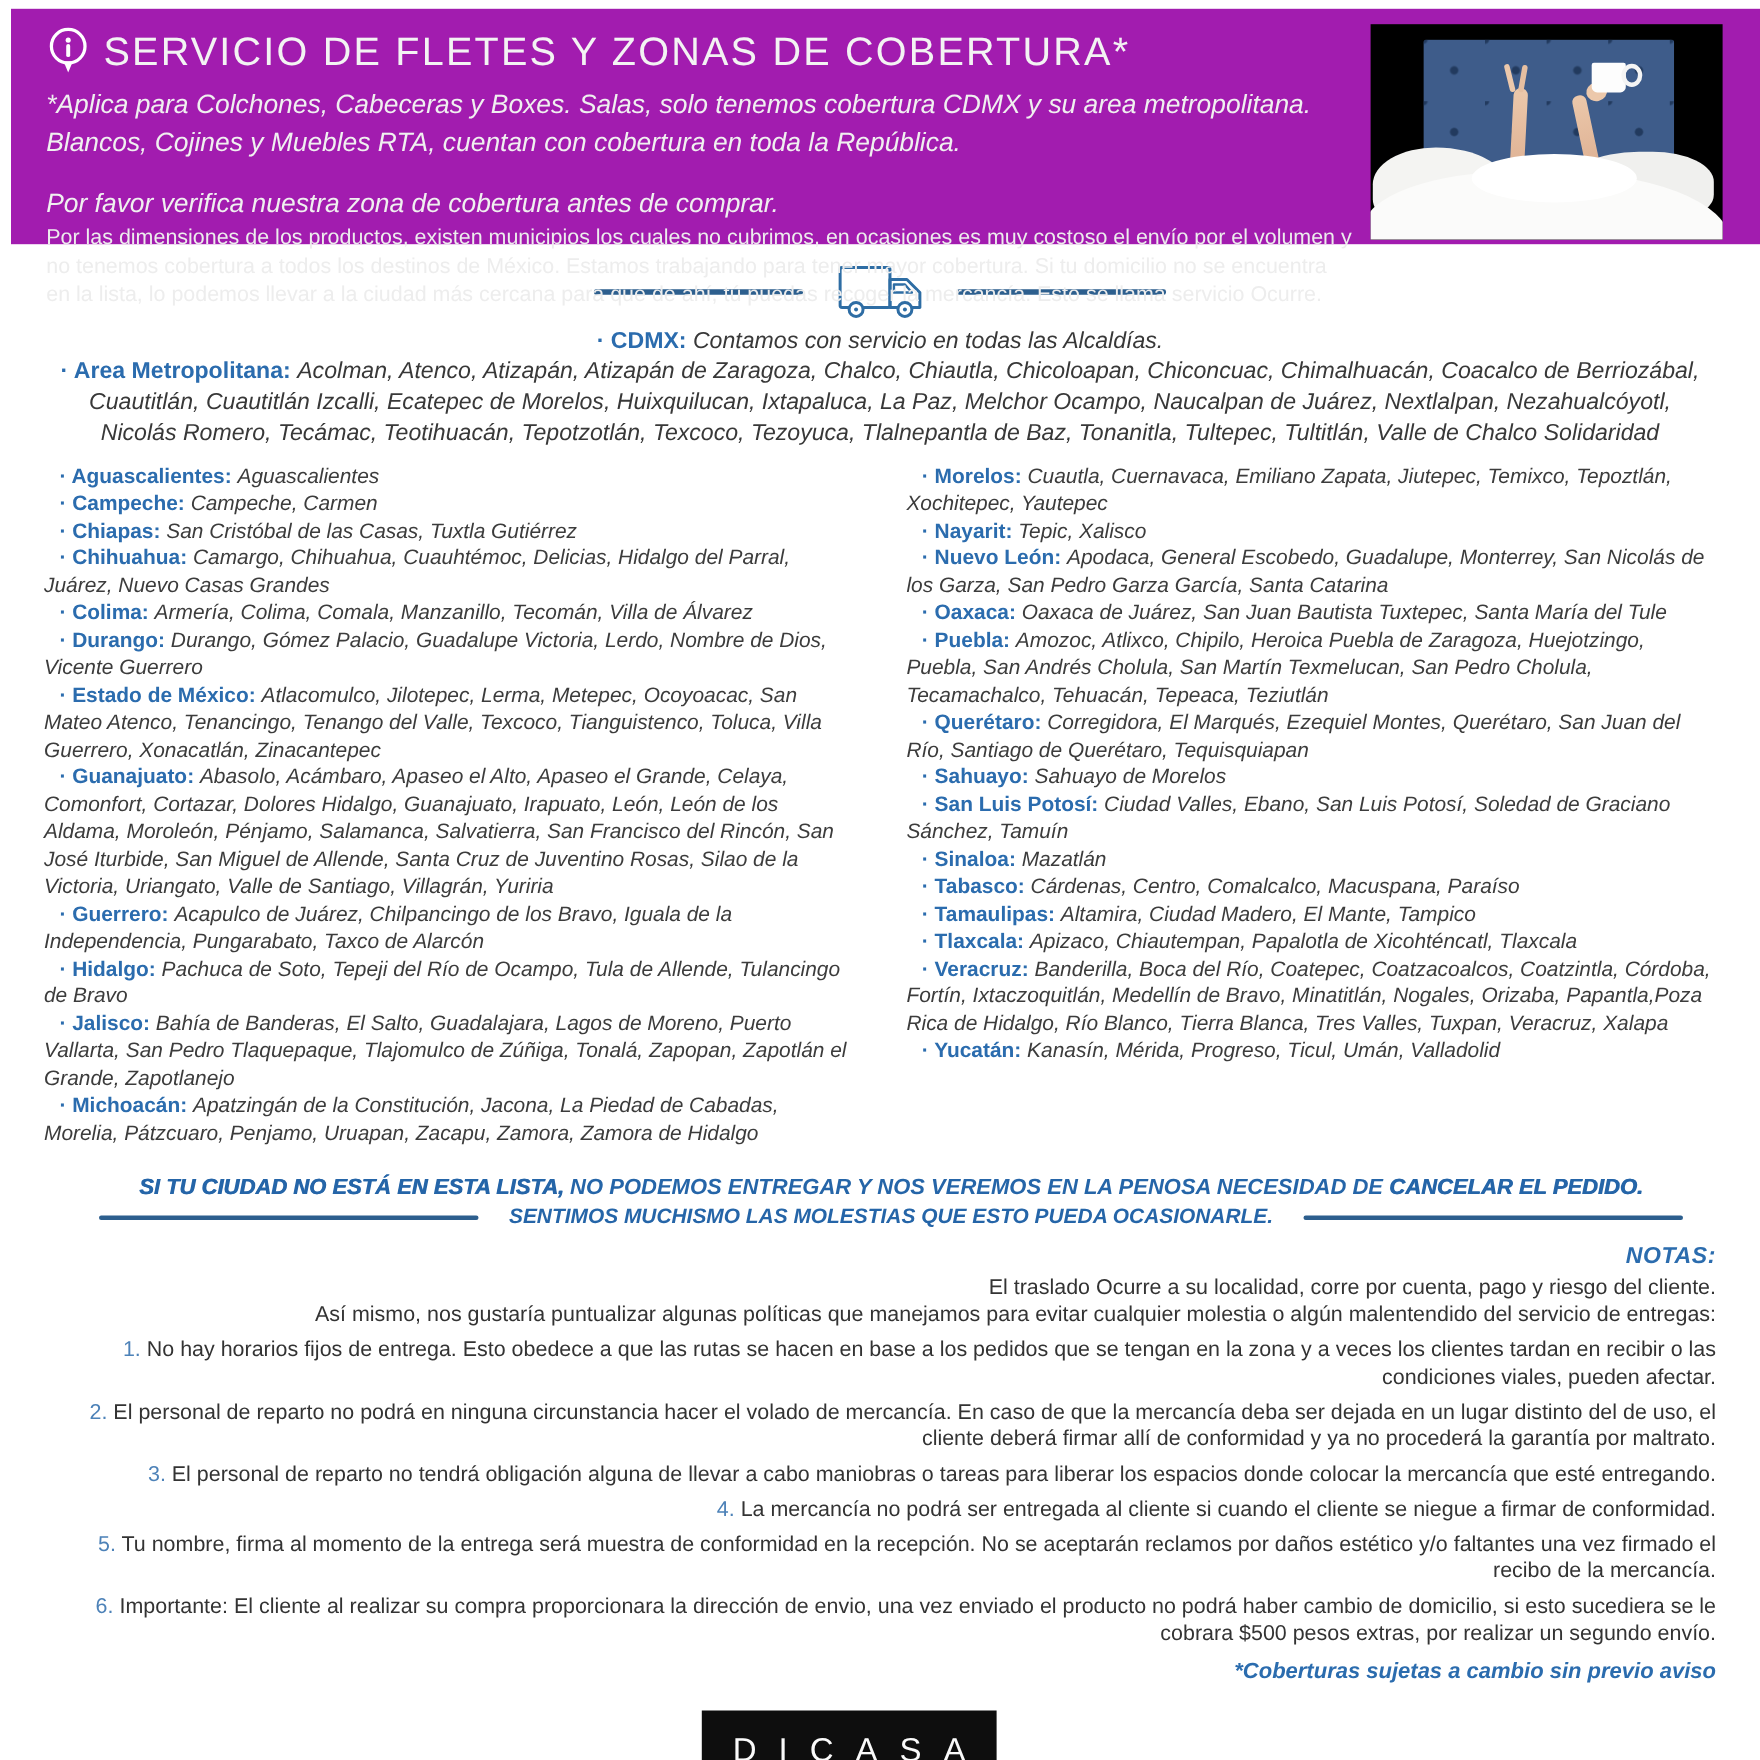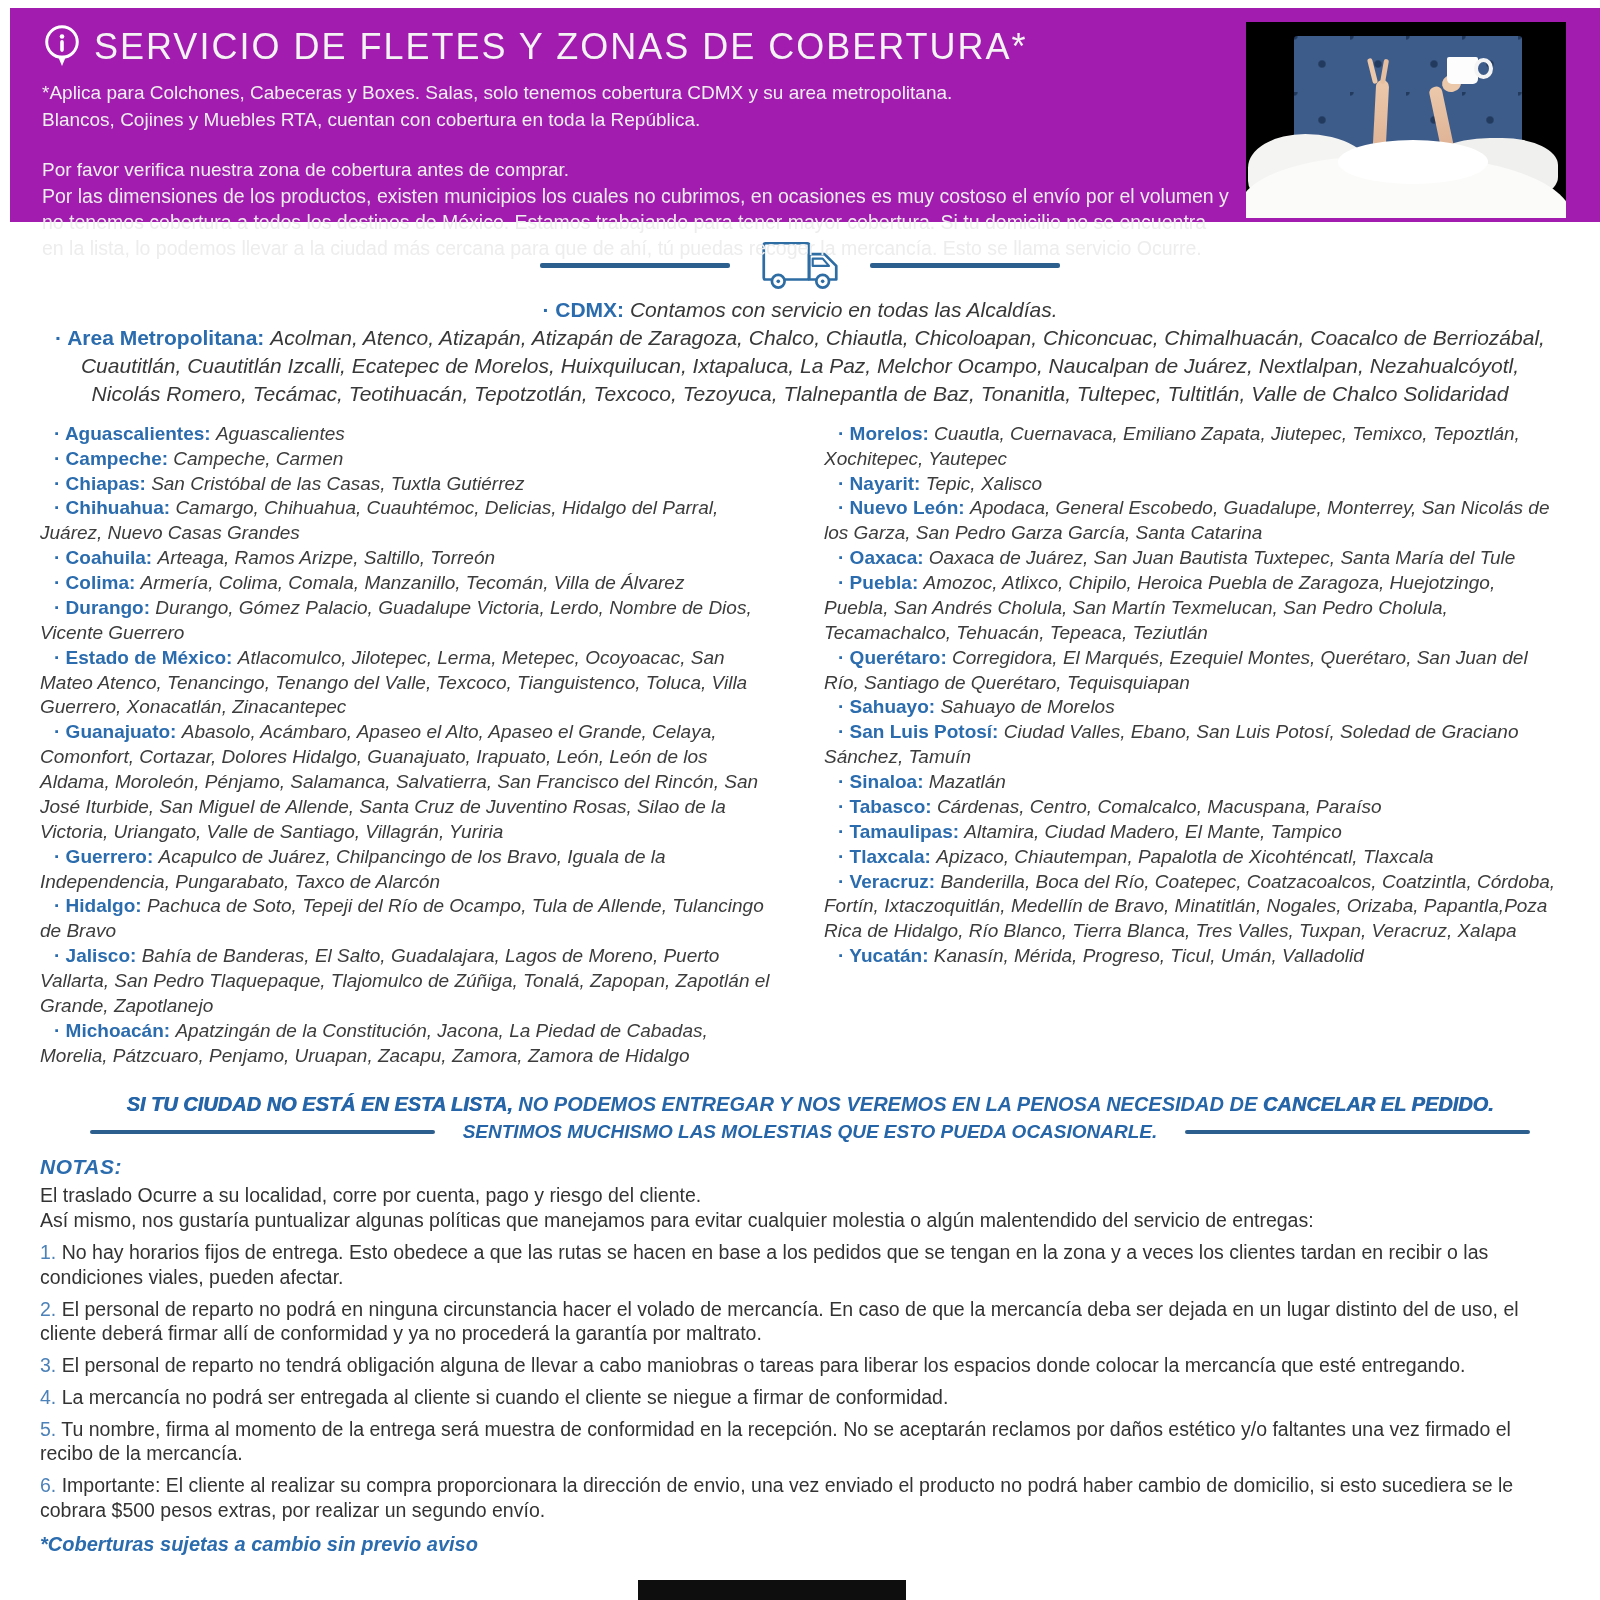--- a/index.html
+++ b/index.html
@@ -4,21 +4,21 @@
 <style>
   html,body{margin:0;padding:0;}
   body{width:1600px;height:1600px;background:#ffffff;font-family:"Liberation Sans", sans-serif;color:#3a3a3a;overflow:hidden;}
   .page{position:relative;width:1600px;height:1600px;}
 
   
   .hdr{position:relative;margin:8px 0 0 10px;width:1590px;height:214px;background:#a21caf;color:#fff;box-sizing:border-box;padding:16px 0 0 32px;}
   .title-row{display:flex;align-items:center;gap:12px;}
   .pin-icon{width:40px;height:46px;flex:0 0 auto;}
   h1.title{margin:0;font-size:36px;font-weight:400;letter-spacing:2px;color:#f3f3f3;}
-  .hsub{margin:2px 0;font-size:19px;line-height:1.34;color:#f0f0f0;max-width:1150px;}
+  .hsub{margin:2px 0;font-size:24px;line-height:1.34;font-style:italic;color:#f0f0f0;max-width:1150px;}
   .hsub.first{margin-top:10px;}
   .hsub.verify{margin-top:24px;}
   .hbody{margin:1px 0 0 0;font-size:19.5px;line-height:1.32;color:#ededed;max-width:1190px;}
 
   
   .bed{position:absolute;right:34px;top:14px;width:320px;height:196px;background:#000;overflow:hidden;}
   .hb{position:absolute;left:48px;top:14px;width:228px;height:132px;background:#3e5c8a;border-radius:3px;
       background-image:radial-gradient(circle at 0 0, #223a5e 3px, rgba(34,58,94,0) 4.5px),
                        radial-gradient(circle at 28px 28px, #223a5e 3px, rgba(34,58,94,0) 4.5px);
       background-size:56px 56px;}
@@ -54,21 +54,21 @@
 
   
   .warn{margin-top:22px;text-align:center;color:#2565a8;padding-left:20px;}
   .w1{margin:0 40px;font-size:20px;font-style:italic;font-weight:bold;line-height:1.3;}
   .wstrong{text-shadow:0.6px 0 0 currentColor;}
   .w2row{display:flex;align-items:center;justify-content:center;gap:28px;margin-top:4px;}
   .wrule{width:345px;height:4px;background:#2d5f8e;border-radius:2px;}
   .w2{margin:0;font-size:19px;font-style:italic;font-weight:bold;}
 
   
-  .notes{padding:12px 40px 0 40px;}
+  .notes{padding:12px 40px 0 40px;text-align:right;}
   .ntitle{margin:0 0 4px 0;font-size:21px;color:#2b6cae;font-style:italic;font-weight:bold;letter-spacing:0.5px;}
   .intro{margin:1px 0;font-size:19.5px;line-height:1.27;color:#333;}
   .note{margin:7px 0 0 0;font-size:19.5px;line-height:1.27;color:#333;max-width:1520px;}
   .nnum{color:#4d82b8;}
   .nfooter{margin:10px 0 0 0;font-size:20px;color:#2b6cae;font-weight:bold;font-style:italic;}
 
   
   .logo{margin:24px auto 0 auto;width:268px;height:74px;background:#0e0e0e;color:#fafafa;display:flex;align-items:center;justify-content:center;transform:translateX(-28px);}
   .logo span{font-size:30px;letter-spacing:20px;text-indent:20px;font-weight:400;}
 </style>
@@ -125,21 +125,20 @@
   <p class="cdmx"><span class="lead">· CDMX:</span> <span class="it">Contamos con servicio en todas las Alcaldías.</span></p>
 
   <p class="metro"><span class="lead">· Area Metropolitana:</span> <span class="it">Acolman, Atenco, Atizapán, Atizapán de Zaragoza, Chalco, Chiautla, Chicoloapan, Chiconcuac, Chimalhuacán, Coacalco de Berriozábal, Cuautitlán, Cuautitlán Izcalli, Ecatepec de Morelos, Huixquilucan, Ixtapaluca, La Paz, Melchor Ocampo, Naucalpan de Juárez, Nextlalpan, Nezahualcóyotl, Nicolás Romero, Tecámac, Teotihuacán, Tepotzotlán, Texcoco, Tezoyuca, Tlalnepantla de Baz, Tonanitla, Tultepec, Tultitlán, Valle de Chalco Solidaridad</span></p>
 
   <div class="cols">
     <div class="col">
         <p class="state"><span class="sname">· Aguascalientes: </span><span class="scities">Aguascalientes</span></p>
         <p class="state"><span class="sname">· Campeche: </span><span class="scities">Campeche, Carmen</span></p>
         <p class="state"><span class="sname">· Chiapas: </span><span class="scities">San Cristóbal de las Casas, Tuxtla Gutiérrez</span></p>
         <p class="state"><span class="sname">· Chihuahua: </span><span class="scities">Camargo, Chihuahua, Cuauhtémoc, Delicias, Hidalgo del Parral, Juárez, Nuevo Casas Grandes</span></p>
-        <p class="state"><span class="sname">· Coahuila: </span><span class="scities">Arteaga, Ramos Arizpe, Saltillo, Torreón</span></p>
         <p class="state"><span class="sname">· Colima: </span><span class="scities">Armería, Colima, Comala, Manzanillo, Tecomán, Villa de Álvarez</span></p>
         <p class="state"><span class="sname">· Durango: </span><span class="scities">Durango, Gómez Palacio, Guadalupe Victoria, Lerdo, Nombre de Dios, Vicente Guerrero</span></p>
         <p class="state"><span class="sname">· Estado de México: </span><span class="scities">Atlacomulco, Jilotepec, Lerma, Metepec, Ocoyoacac, San Mateo Atenco, Tenancingo, Tenango del Valle, Texcoco, Tianguistenco, Toluca, Villa Guerrero, Xonacatlán, Zinacantepec</span></p>
         <p class="state"><span class="sname">· Guanajuato: </span><span class="scities">Abasolo, Acámbaro, Apaseo el Alto, Apaseo el Grande, Celaya, Comonfort, Cortazar, Dolores Hidalgo, Guanajuato, Irapuato, León, León de los Aldama, Moroleón, Pénjamo, Salamanca, Salvatierra, San Francisco del Rincón, San José Iturbide, San Miguel de Allende, Santa Cruz de Juventino Rosas, Silao de la Victoria, Uriangato, Valle de Santiago, Villagrán, Yuriria</span></p>
         <p class="state"><span class="sname">· Guerrero: </span><span class="scities">Acapulco de Juárez, Chilpancingo de los Bravo, Iguala de la Independencia, Pungarabato, Taxco de Alarcón</span></p>
         <p class="state"><span class="sname">· Hidalgo: </span><span class="scities">Pachuca de Soto, Tepeji del Río de Ocampo, Tula de Allende, Tulancingo de Bravo</span></p>
         <p class="state"><span class="sname">· Jalisco: </span><span class="scities">Bahía de Banderas, El Salto, Guadalajara, Lagos de Moreno, Puerto Vallarta, San Pedro Tlaquepaque, Tlajomulco de Zúñiga, Tonalá, Zapopan, Zapotlán el Grande, Zapotlanejo</span></p>
         <p class="state"><span class="sname">· Michoacán: </span><span class="scities">Apatzingán de la Constitución, Jacona, La Piedad de Cabadas, Morelia, Pátzcuaro, Penjamo, Uruapan, Zacapu, Zamora, Zamora de Hidalgo</span></p>
       </div>
     <div class="col">

